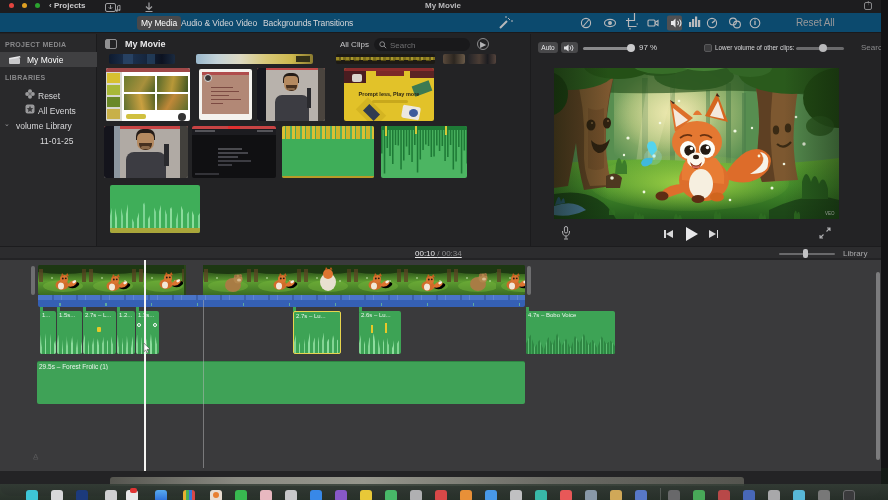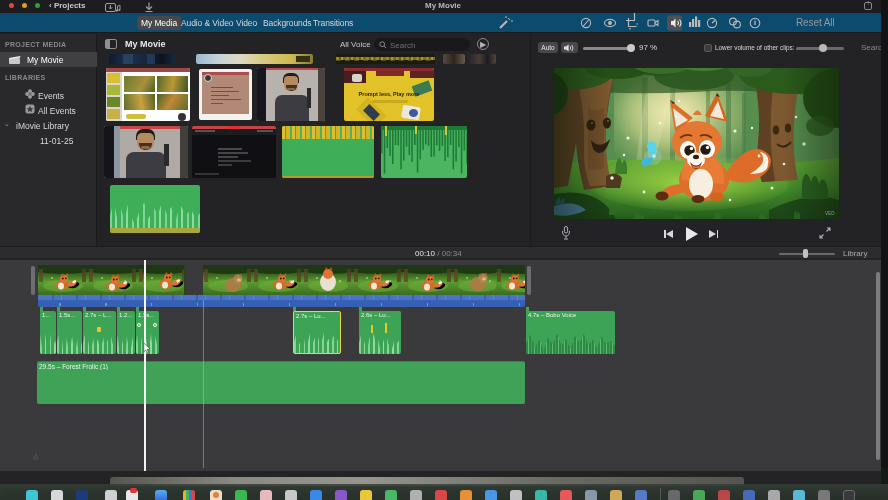--- a/index.html
+++ b/index.html
@@ -107,37 +107,37 @@
     <div class="sbh" style="left:5px;top:40px;">LIBRARIES</div>
     <svg style="position:absolute;left:25px;top:55px;" width="10" height="10" viewBox="0 0 10 10">
         <g fill="#9a9a9c">
           <circle cx="5" cy="2.2" r="2"></circle>
           <circle cx="5" cy="7.8" r="2"></circle>
           <circle cx="2.2" cy="5" r="2"></circle>
           <circle cx="7.8" cy="5" r="2"></circle>
           <circle cx="5" cy="5" r="1.4" fill="#6a6a6c"></circle>
         </g>
       </svg>
-    <div class="sbi" style="left:38px;top:57px;">Events</div>
+    <div class="sbi" style="left:38px;top:57px;">Reset</div>
     <svg style="position:absolute;left:25px;top:70px;" width="10" height="10" viewBox="0 0 10 10">
         <rect x="0.5" y="0.5" width="9" height="9" rx="2" fill="#9a9a9c"></rect>
         <path d="M5 1.8 L6 3.9 L8.3 4.2 L6.6 5.8 L7 8.1 L5 7 L3 8.1 L3.4 5.8 L1.7 4.2 L4 3.9 Z" fill="#3a3a3c"></path>
       </svg>
     <div class="sbi" style="left:38px;top:72px;">All Events</div>
     <div class="sbi" style="left:4px;top:86px;color:#9a9a9c;font-size:7px;">⌄</div>
-    <div class="sbi" style="left:16px;top:87px;">iMovie Library</div>
+    <div class="sbi" style="left:16px;top:87px;">volume Library</div>
     <div class="sbi" style="left:40px;top:102px;">11-01-25</div>
   </div>
   <div id="mediapane">
     <div id="mbhead">
       <div style="position:absolute;left:7px;top:4.5px;width:12px;height:10px;border:1px solid #909092;border-radius:2px;">
           <div style="position:absolute;left:0;top:0;width:4px;height:8px;background:#909092;"></div>
         </div>
       <div style="position:absolute;left:27px;top:5px;font-size:9px;font-weight:bold;color:#e8e8ea;">My Movie</div>
-      <div style="position:absolute;left:242px;top:6px;font-size:8px;color:#c8c8ca;">All Voice</div>
+      <div style="position:absolute;left:242px;top:6px;font-size:8px;color:#c8c8ca;">All Clips</div>
       <div style="position:absolute;left:278px;top:10px;width:0;height:0;border-left:2.5px solid transparent;border-right:2.5px solid transparent;border-top:3px solid #b0b0b2;"></div>
       <div style="position:absolute;left:276px;top:4px;width:96px;height:13px;background:#19191b;border-radius:7px;">
         <svg style="position:absolute;left:5px;top:3px;" width="8" height="8" viewBox="0 0 8 8">
             <circle cx="3.2" cy="3.2" r="2.4" fill="none" stroke="#8a8a8c" stroke-width="1"></circle>
             <path d="M5 5 L7.2 7.2" stroke="#8a8a8c" stroke-width="1"></path>
           </svg>
         <span style="position:absolute;left:16px;top:2.5px;font-size:8px;color:#707072;">Search</span>
       </div>
       <div style="position:absolute;left:379px;top:4px;width:12px;height:12px;border:1px solid #8a8a8c;border-radius:50%;color:#b5b5b7;font-size:8px;text-align:center;line-height:12px;">▶</div>
     </div>
@@ -424,21 +424,21 @@
     <div style="position:absolute;left:178px;top:196px;width:0;height:0;border-top:4px solid transparent;border-bottom:4px solid transparent;border-left:7px solid #d8d8da;"></div>
     <div style="position:absolute;left:185.5px;top:196px;width:1.5px;height:8px;background:#d8d8da;"></div>
     <svg style="position:absolute;left:288px;top:193px;" width="12" height="12" viewBox="0 0 12 12">
         <g stroke="#b0b0b2" stroke-width="1.1" fill="none">
           <path d="M7.5 4.5 L11 1 M8 1 l3 0 l0 3"></path>
           <path d="M4.5 7.5 L1 11 M1 8 l0 3 l3 0"></path>
         </g>
       </svg>
   </div>
   <div id="tlbar">
-    <div style="position:absolute;left:415px;top:2px;font-size:8px;color:#e6e6e8;">00:10 <span style="color:#8a8a8c;">/ 00:34</span></div>
+    <div style="position:absolute;left:415px;top:2px;font-size:8px;color:#e6e6e8;text-decoration:underline;">00:10 <span style="color:#8a8a8c;">/ 00:34</span></div>
     <div style="position:absolute;left:779px;top:5.5px;width:56px;height:2px;background:#6a6a6c;border-radius:1px;"></div>
     <div style="position:absolute;left:803px;top:2px;width:5px;height:9px;background:#c2c2c4;border-radius:2px;"></div>
     <div style="position:absolute;left:843px;top:2px;font-size:8px;color:#aaaaac;">Library</div>
   </div>
   <div id="timeline">
     <div style="position:absolute;left:876px;top:12px;width:3.5px;height:188px;background:#98989a;border-radius:2px;opacity:.7;"></div>
 
     <div style="position:absolute;left:31px;top:6px;width:4px;height:29px;background:#6e6e70;border-radius:2px;"></div>
     <div style="position:absolute;left:527px;top:6px;width:4px;height:29px;background:#6e6e70;border-radius:2px;"></div>
 

